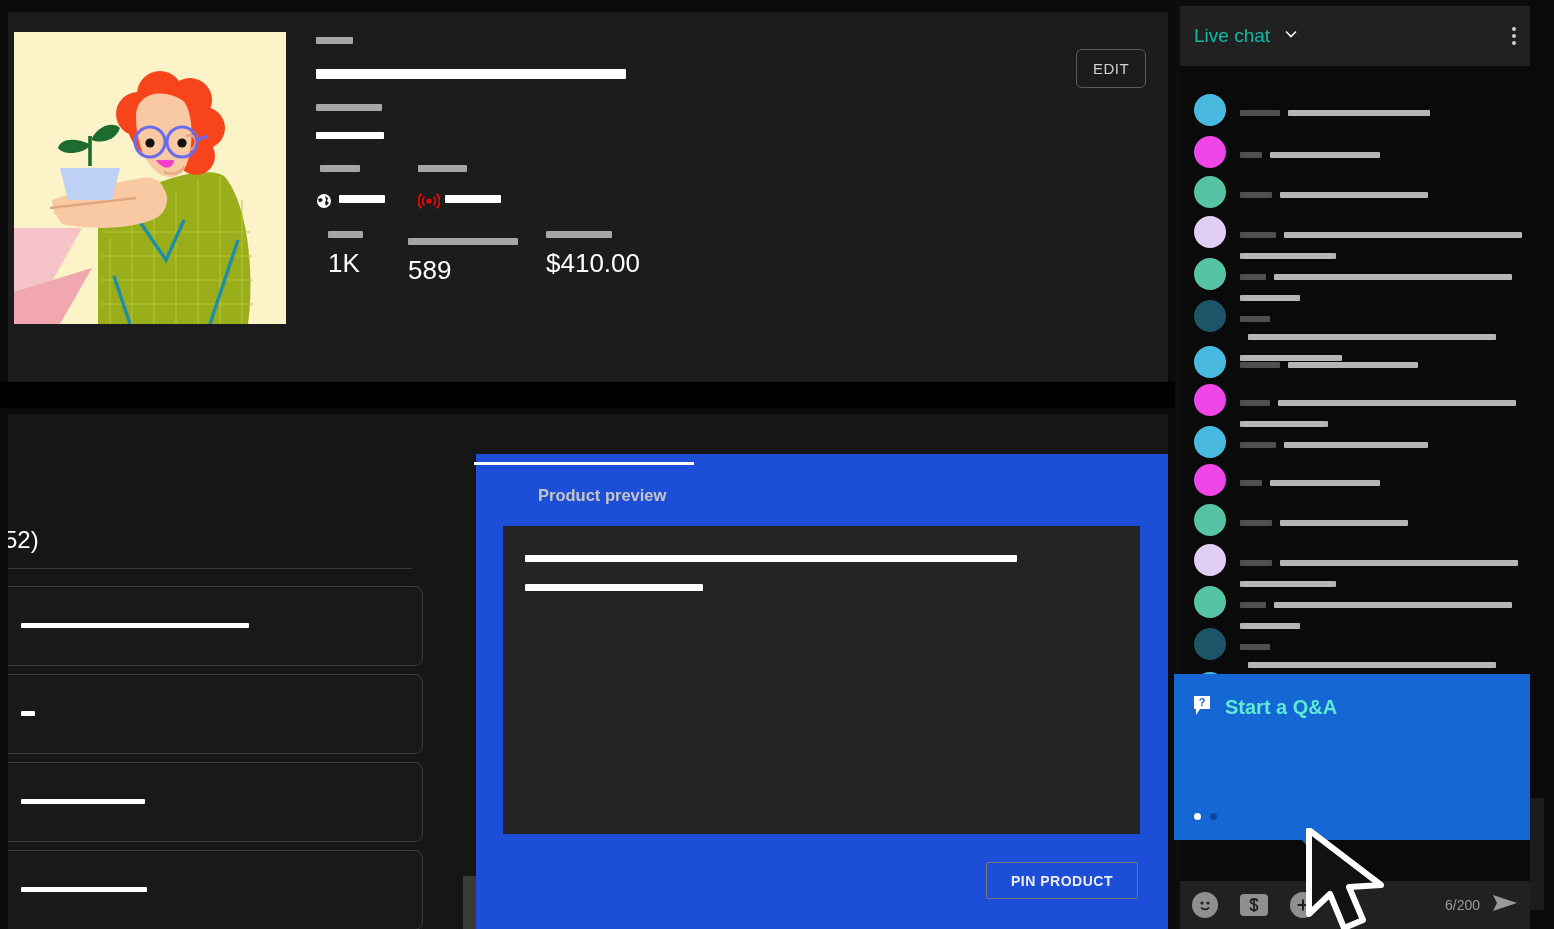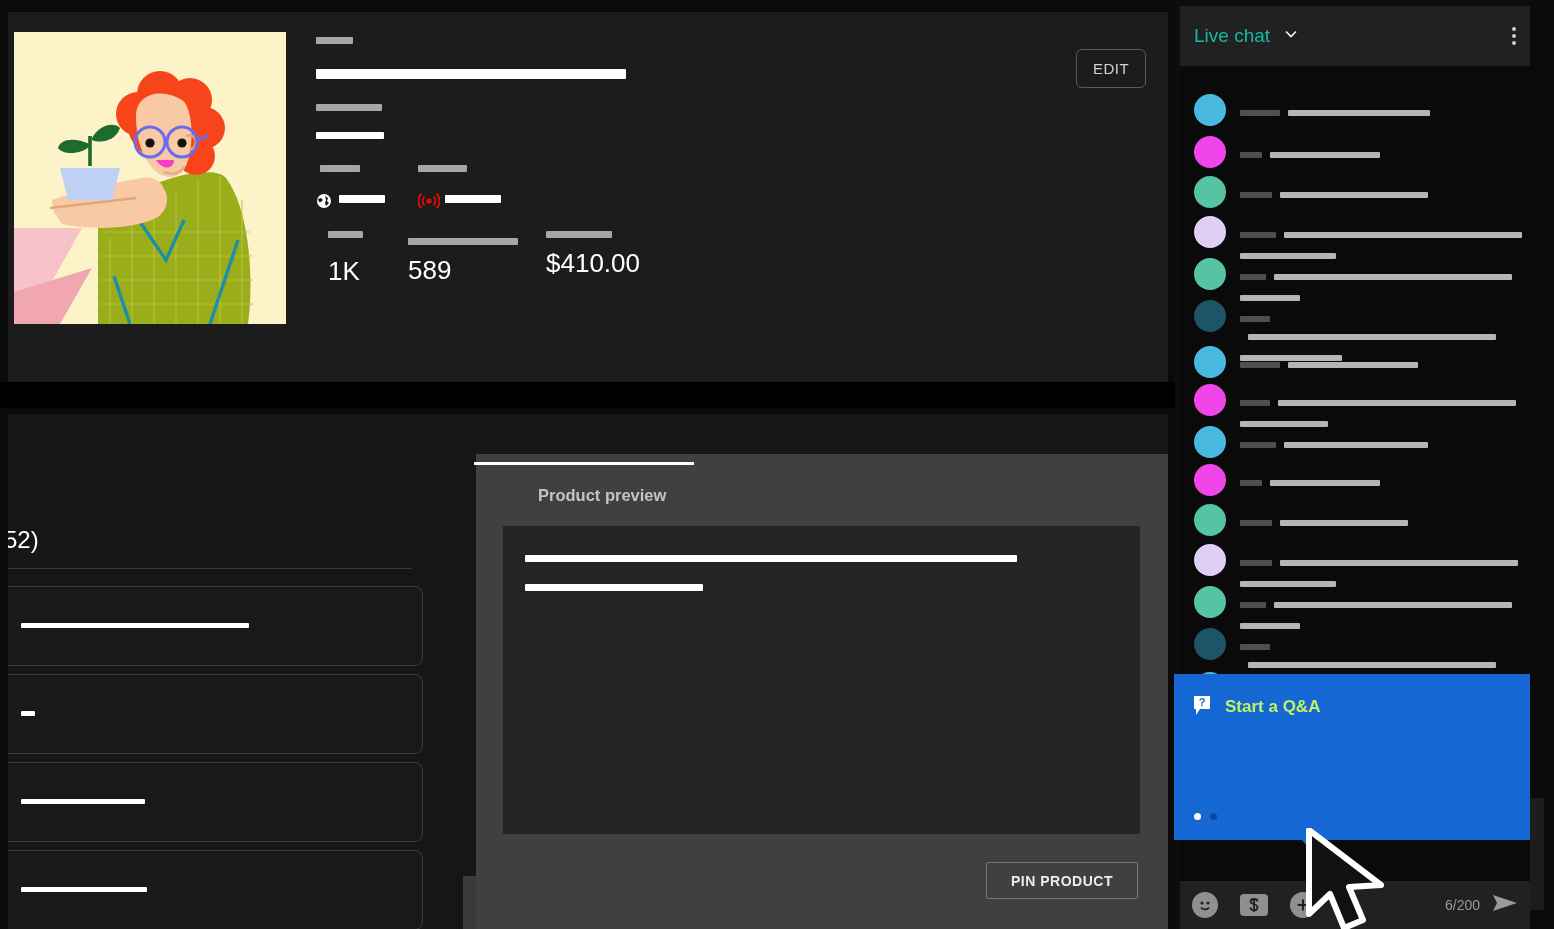--- a/index.html
+++ b/index.html
@@ -65,21 +65,21 @@
   .list-card {
     position: absolute; left: -20px; width: 435px; height: 80px;
     border: 1px solid #3d3d3d; border-radius: 8px; background: #191919;
   }
   .list-card .bar { position: absolute; height: 5px; left: 32px; }
 
   #list-scrollbar-track { position: absolute; left: 455px; top: 48px; width: 13px; bottom: 0; background: transparent; }
   #list-scrollbar-thumb { position: absolute; left: 455px; top: 462px; width: 13px; height: 62px; background: #3a3a3a; cursor: pointer; }
 
   
-  #product-pane { position: absolute; left: 468px; top: 40px; right: 0; bottom: 0; background: #404040; }
+  #product-pane { position: absolute; left: 468px; top: 40px; right: 0; bottom: 0; background: #1d4ed8; }
   #product-tab-underline { position: absolute; left: 470px; top: 462px; width: 220px; height: 3px; background: #fff; }
   #product-title { position: absolute; left: 62px; top: 32px; color: #c4c4c4; font-size: 16.5px; font-weight: bold; }
   #product-box {
     position: absolute; left: 27px; top: 72px; width: 637px; height: 308px;
     background: #242424;
   }
   #pin-btn {
     position: absolute; left: 510px; top: 408px; width: 152px; height: 37px;
     border: 1px solid #787878; border-radius: 2px; background: transparent;
     color: #ececec; font-size: 14px; font-weight: bold; letter-spacing: .5px;
@@ -119,21 +119,21 @@
   .cbtn.square { border-radius: 4px; width: 28px; height: 22px; font-size: 15px; font-weight: bold; }
   #char-count { margin-left: auto; color: #9a9a9a; font-size: 14px; margin-right: 12px; }
   #send-icon { cursor: pointer; }
 
   
   #qa-popup {
     position: absolute; left: 1174px; top: 674px; width: 356px; height: 166px;
     background: #1567d3; padding: 20px 18px 0 18px; z-index: 30;
   }
   #qa-head { display: flex; align-items: center; gap: 11px; }
-  #qa-title { color: #bef264; font-size: 17px; font-weight: bold; }
+  #qa-title { color: #5eead4; font-size: 20px; font-weight: bold; }
   #qa-body { color: #fff; font-size: 15.5px; line-height: 22.5px; margin-top: 22px; }
   #qa-dots { position: absolute; left: 20px; bottom: 20px; display: flex; gap: 9px; }
   #qa-dots i { width: 7px; height: 7px; border-radius: 50%; display: block; }
   #qa-arrow {
     position: absolute; left: 1300px; top: 838px; width: 0; height: 0;
     border-left: 15px solid transparent; border-right: 15px solid transparent;
     border-top: 17px solid #1567d3; z-index: 31;
   }
   #cursor { position: absolute; left: 1303px; top: 828px; z-index: 40; pointer-events: none; }
 
@@ -233,21 +233,21 @@
               <path d="M6.6 4.6 A6 6 0 0 0 6.6 13.4" stroke="#e00b0b" stroke-width="1.9" fill="none"></path>
               <path d="M15.4 4.6 A6 6 0 0 1 15.4 13.4" stroke="#e00b0b" stroke-width="1.9" fill="none"></path>
               <path d="M3.4 1.8 A10 10 0 0 0 3.4 16.2" stroke="#e00b0b" stroke-width="1.9" fill="none"></path>
               <path d="M18.6 1.8 A10 10 0 0 1 18.6 16.2" stroke="#e00b0b" stroke-width="1.9" fill="none"></path>
             </svg>
         </span>
         <div class="bar" style="position:absolute;left:131px;top:169px;width:56px;height:8px;"></div>
 
         <div style="position:absolute;left:14px;top:205px;">
           <div class="bar grey" style="width:35px;height:7px;"></div>
-          <div class="stat-num" style="margin-top:20px;">1K</div>
+          <div class="stat-num" style="margin-top:12px;">1K</div>
         </div>
         <div style="position:absolute;left:94px;top:212px;">
           <div class="bar grey" style="width:110px;height:7px;"></div>
           <div class="stat-num" style="margin-top:12px;">589</div>
         </div>
         <div style="position:absolute;left:232px;top:205px;">
           <div class="bar grey" style="width:66px;height:7px;"></div>
           <div class="stat-num" style="margin-top:12px;">$410.00</div>
         </div>
 

